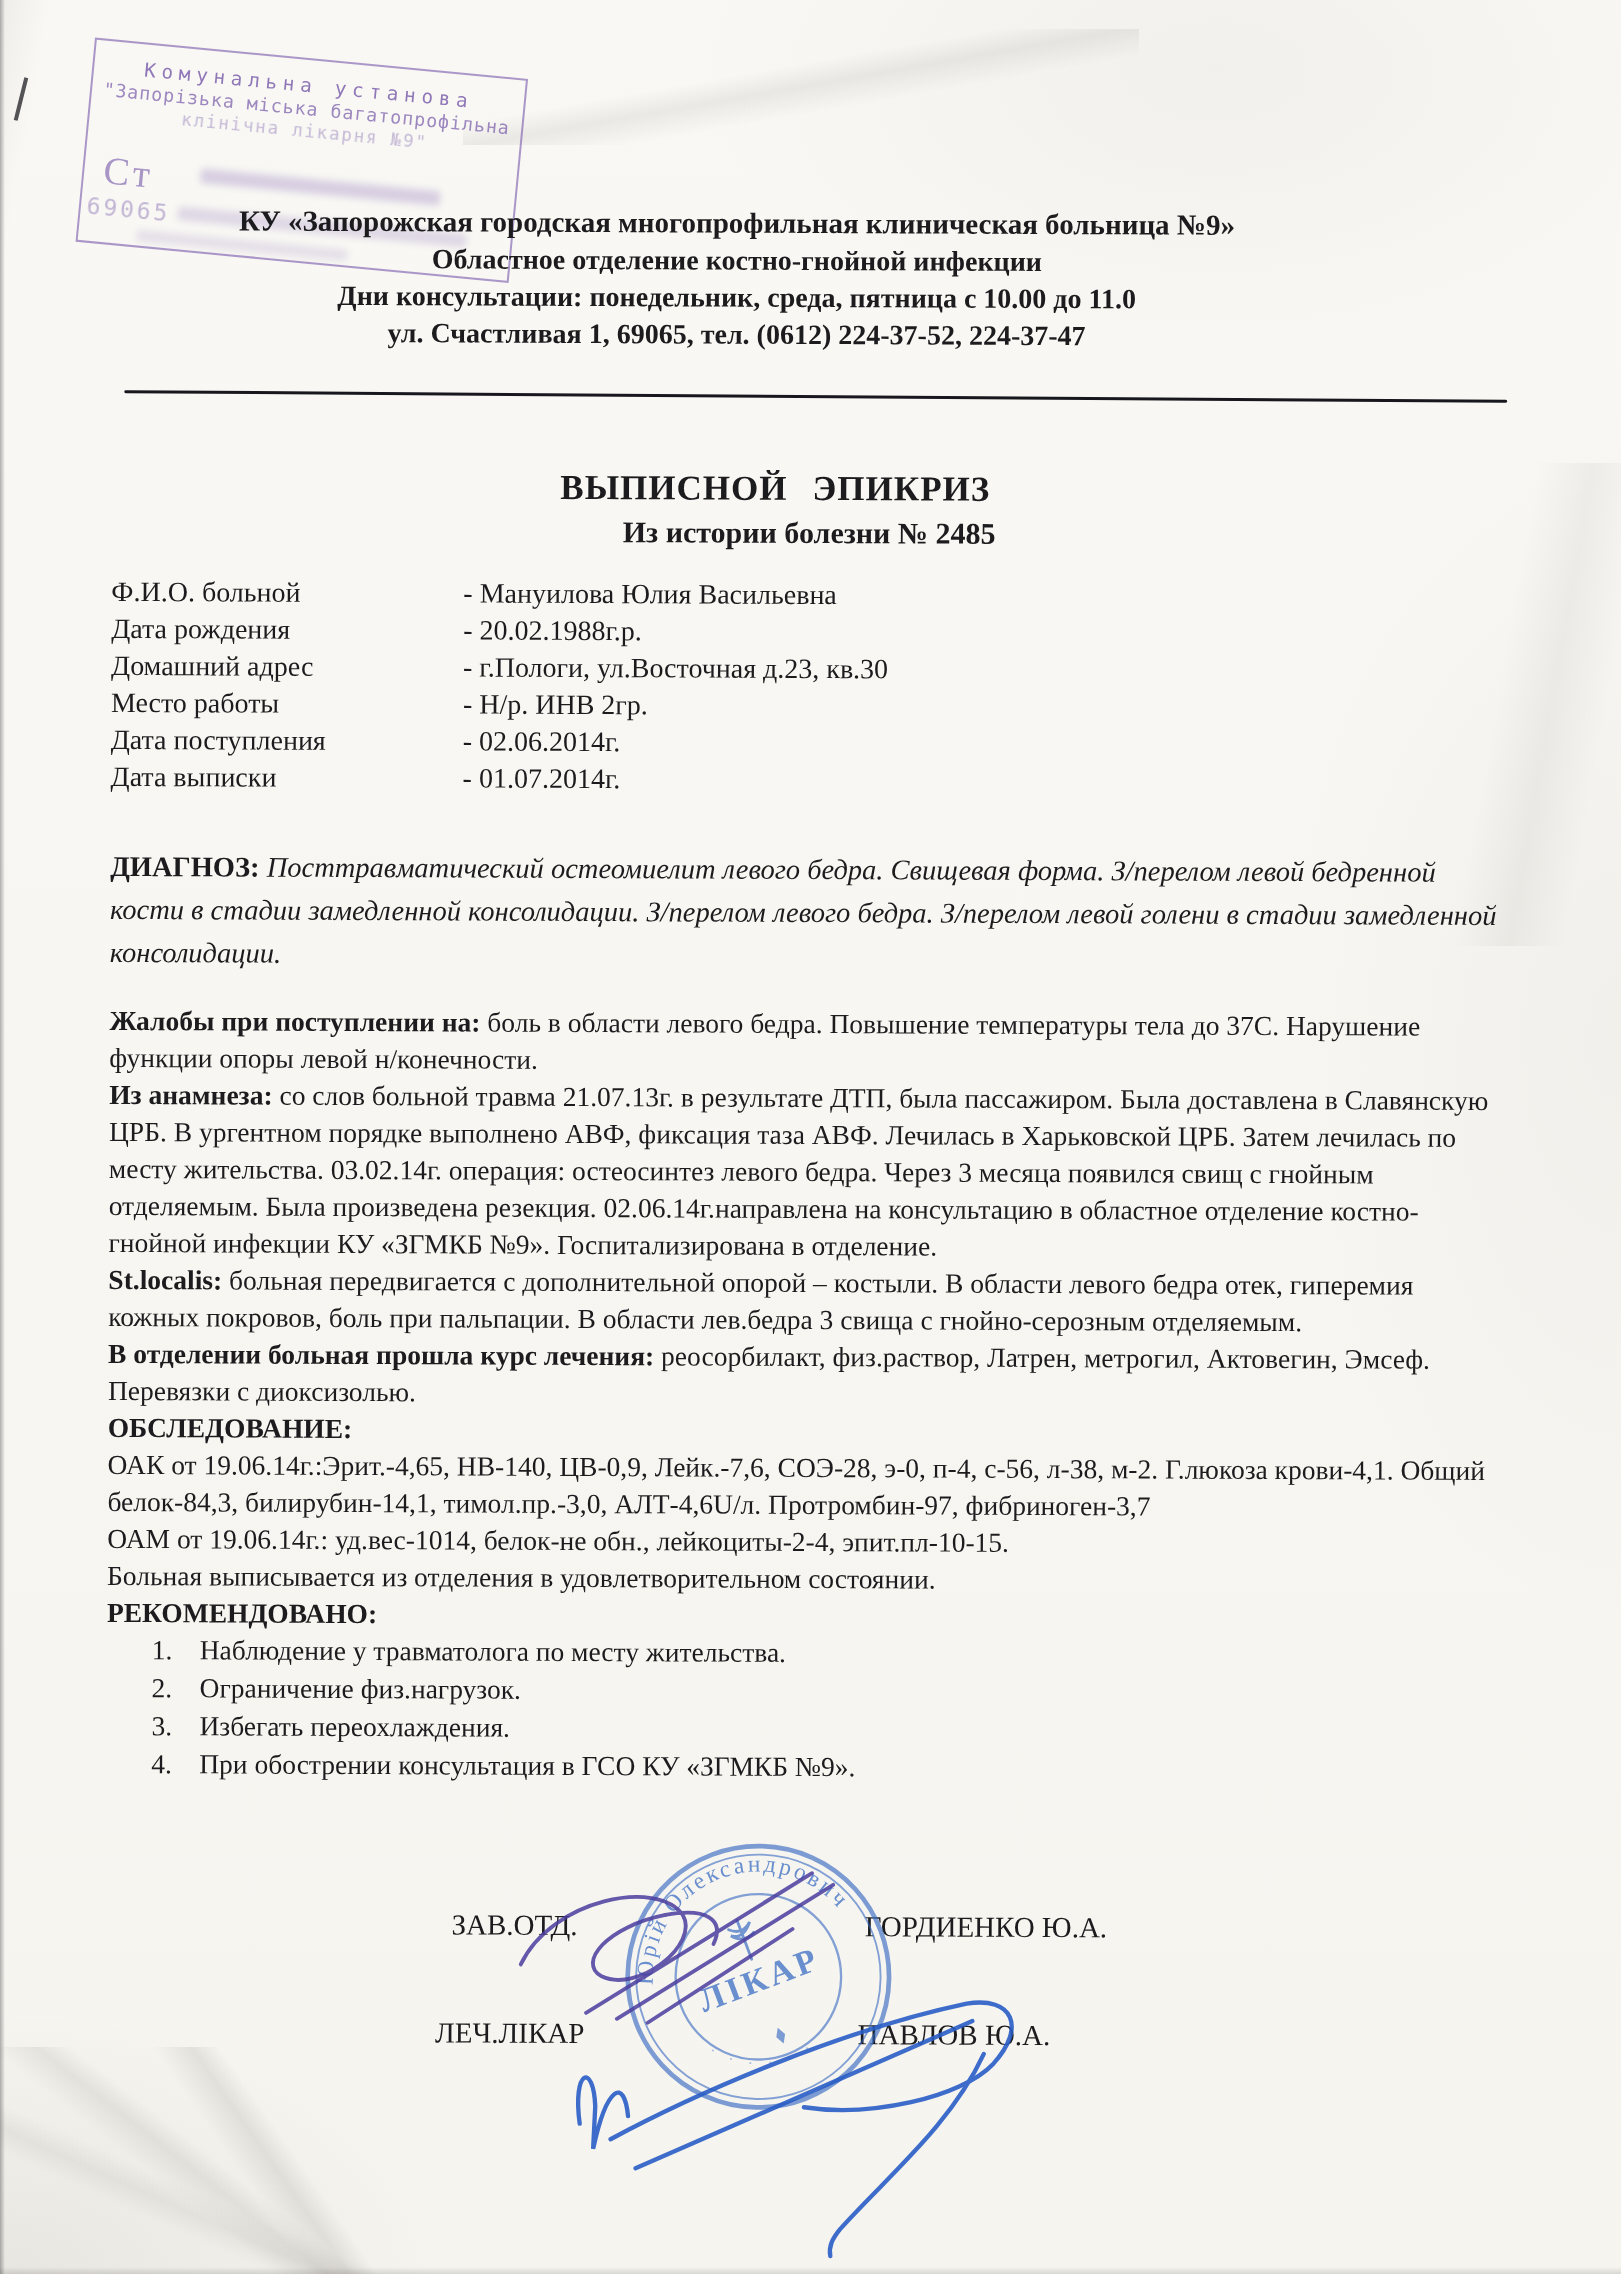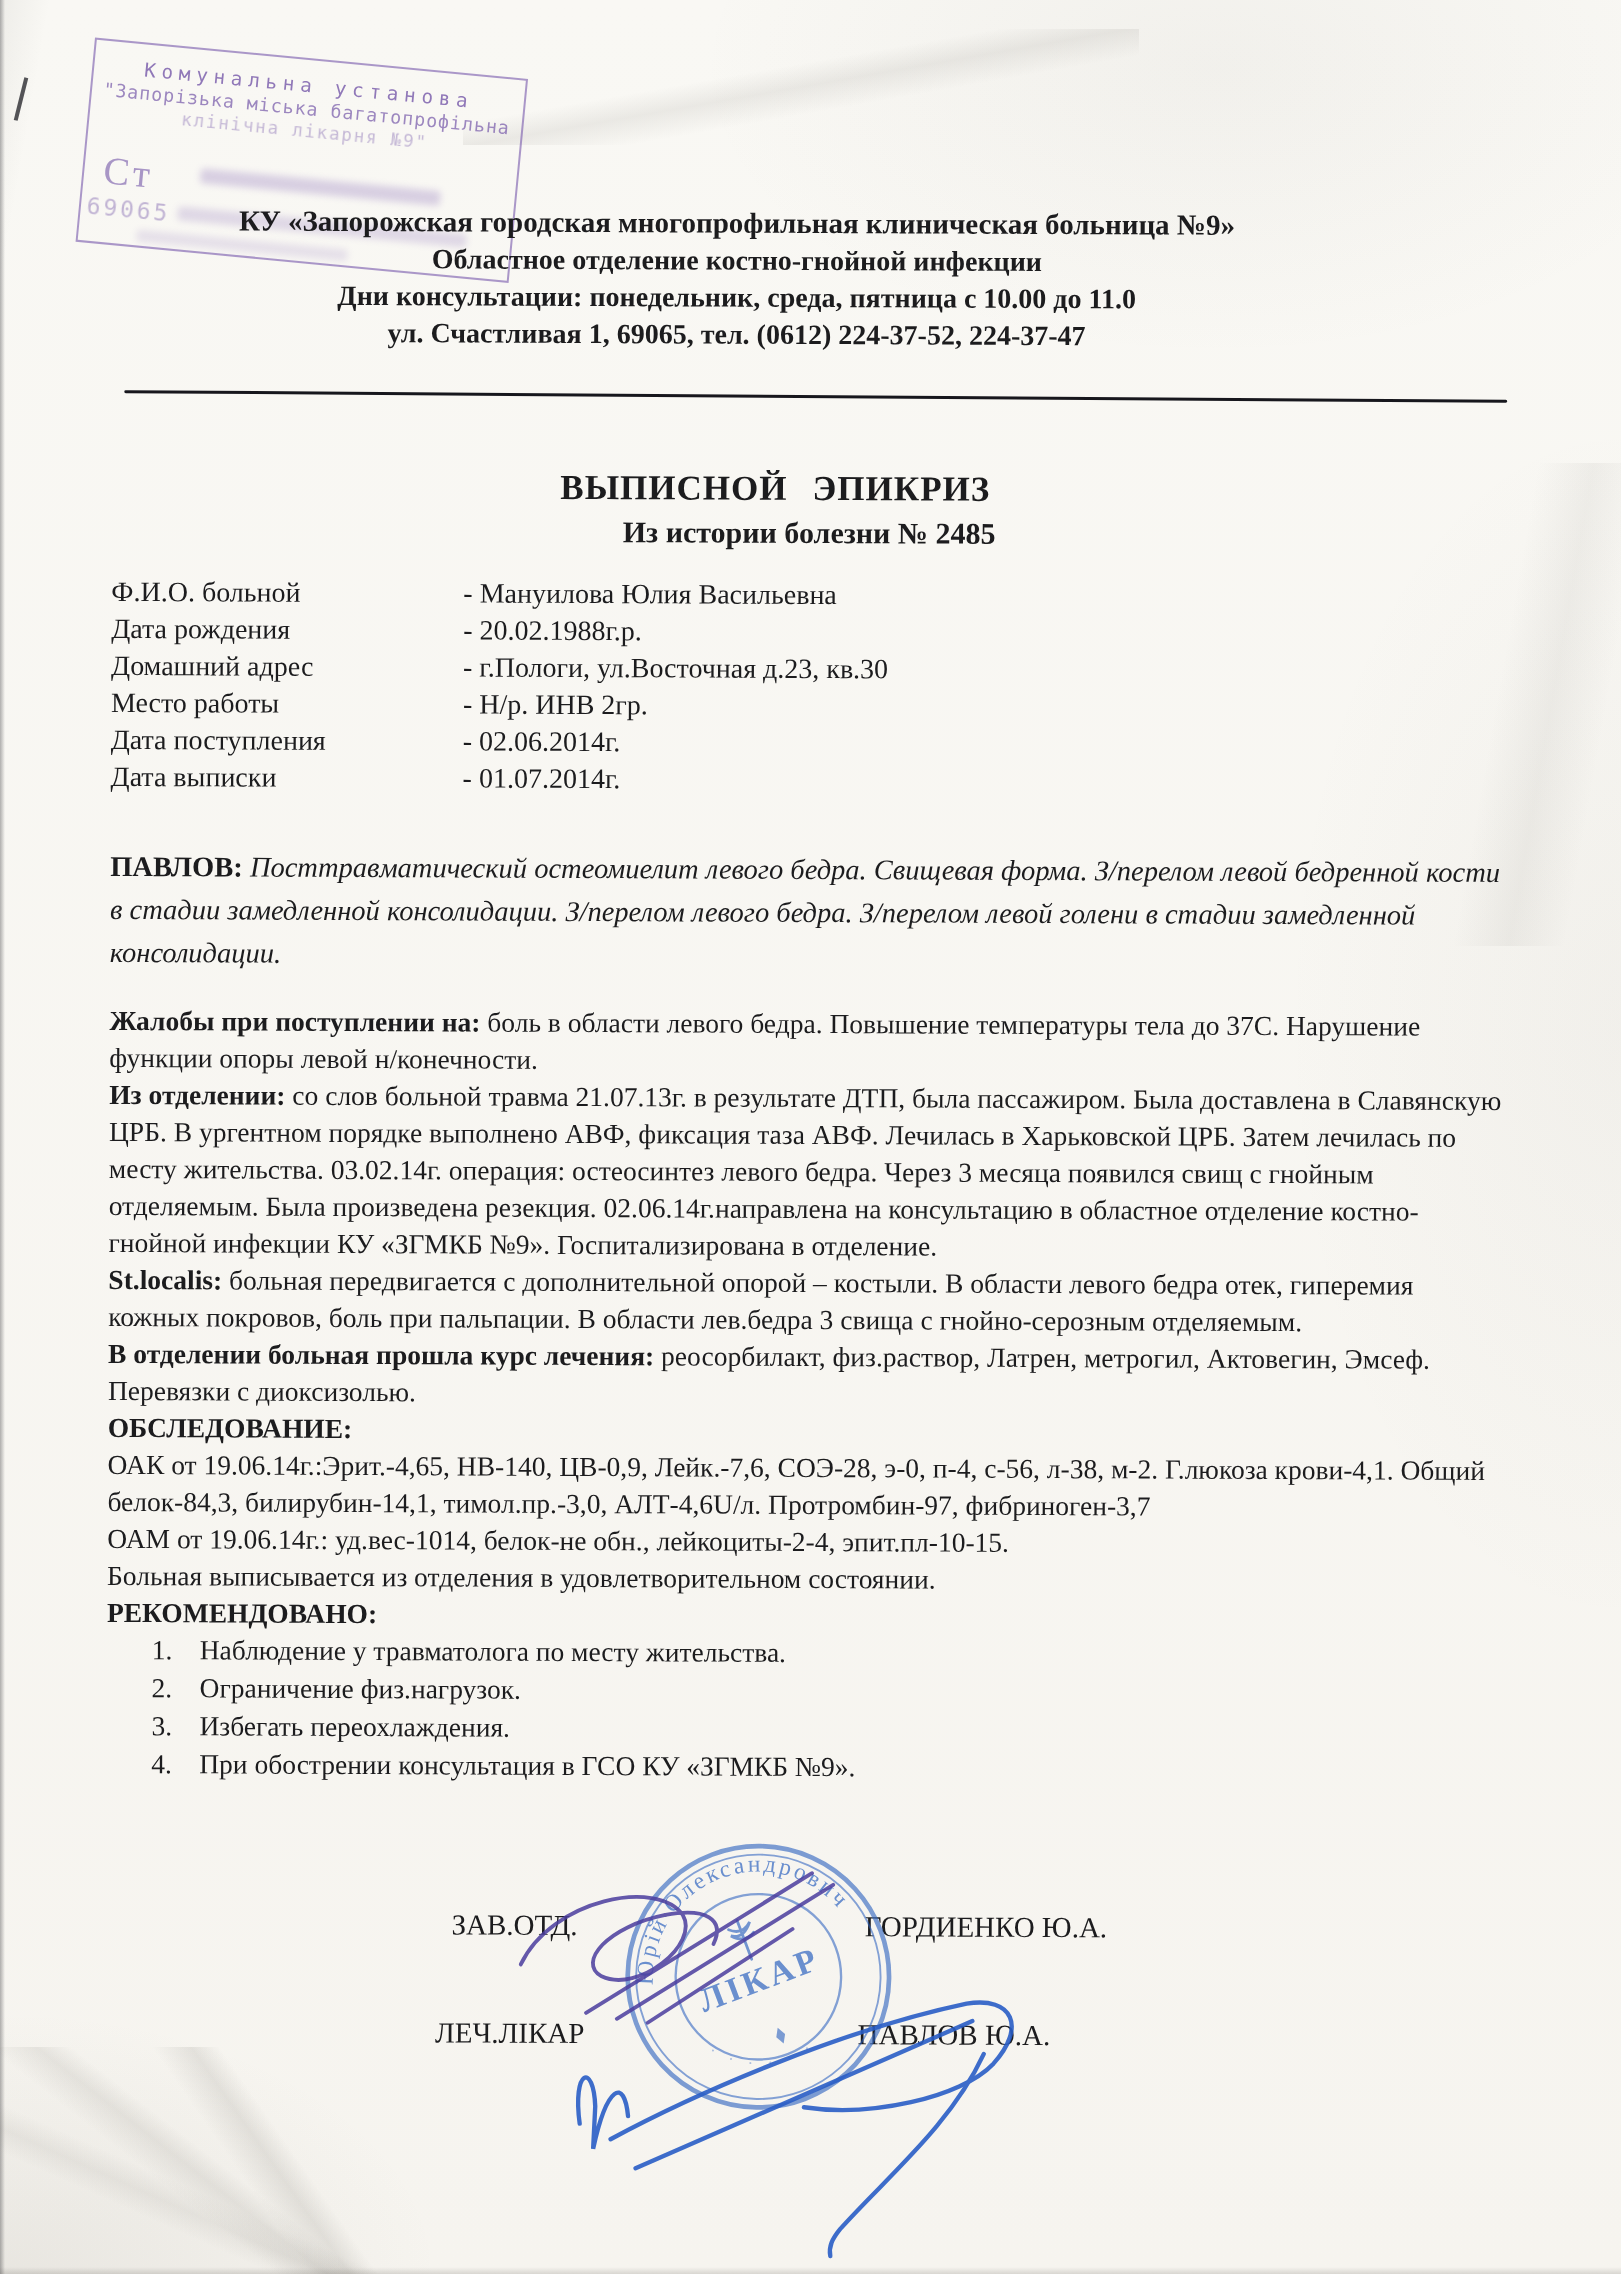--- a/index.html
+++ b/index.html
@@ -156,26 +156,26 @@
         <span class="lab">Дата поступления</span>
         <span class="val">- 02.06.2014г.</span>
       </div>
       <div class="row">
         <span class="lab">Дата выписки</span>
         <span class="val">- 01.07.2014г.</span>
       </div>
     </div>
 
     <div class="docbody">
-      <div class="diagnosis"><b>ПАВЛОВ</b><b>: </b><i>Посттравматический остеомиелит левого бедра. Свищевая форма. З/перелом левой бедренной кости в стадии замедленной консолидации. З/перелом левого бедра. З/перелом левой голени в стадии замедленной консолидации.</i></div>
+      <div class="diagnosis"><b>ДИАГНОЗ</b><b>: </b><i>Посттравматический остеомиелит левого бедра. Свищевая форма. З/перелом левой бедренной кости в стадии замедленной консолидации. З/перелом левого бедра. З/перелом левой голени в стадии замедленной консолидации.</i></div>
 
       <div class="para"><b>Жалобы при поступлении на:</b>
         <span>боль в области левого бедра. Повышение температуры тела до 37С. Нарушение функции опоры левой н/конечности.</span></div>
 
-      <div class="para"><b>Из отделении:</b>
+      <div class="para"><b>Из анамнеза:</b>
         <span>со слов больной травма 21.07.13г. в результате ДТП, была пассажиром. Была доставлена в Славянскую ЦРБ. В ургентном порядке выполнено АВФ, фиксация таза АВФ. Лечилась в Харьковской ЦРБ. Затем  лечилась по месту жительства. 03.02.14г. операция:  остеосинтез левого бедра. Через 3 месяца появился свищ с гнойным отделяемым. Была произведена резекция. 02.06.14г.направлена на консультацию в областное отделение костно-гнойной инфекции КУ «ЗГМКБ №9». Госпитализирована в отделение.</span></div>
 
       <div class="para"><b>St.localis:</b>
         <span>больная передвигается с дополнительной опорой – костыли. В области левого бедра отек, гиперемия кожных покровов, боль при пальпации. В области лев.бедра 3 свища с гнойно-серозным отделяемым.</span></div>
 
       <div class="para"><b>В отделении больная прошла курс лечения:</b>
         <span>реосорбилакт, физ.раствор, Латрен, метрогил, Актовегин, Эмсеф. Перевязки с диоксизолью.</span></div>
 
       <b class="blockline">ОБСЛЕДОВАНИЕ:</b>
       <div class="para">ОАК от 19.06.14г.:Эрит.-4,65, НВ-140, ЦВ-0,9, Лейк.-7,6, СОЭ-28, э-0, п-4, с-56, л-38, м-2. Г.люкоза крови-4,1. Общий белок-84,3, билирубин-14,1, тимол.пр.-3,0, АЛТ-4,6U/л. Протромбин-97, фибриноген-3,7</div>

